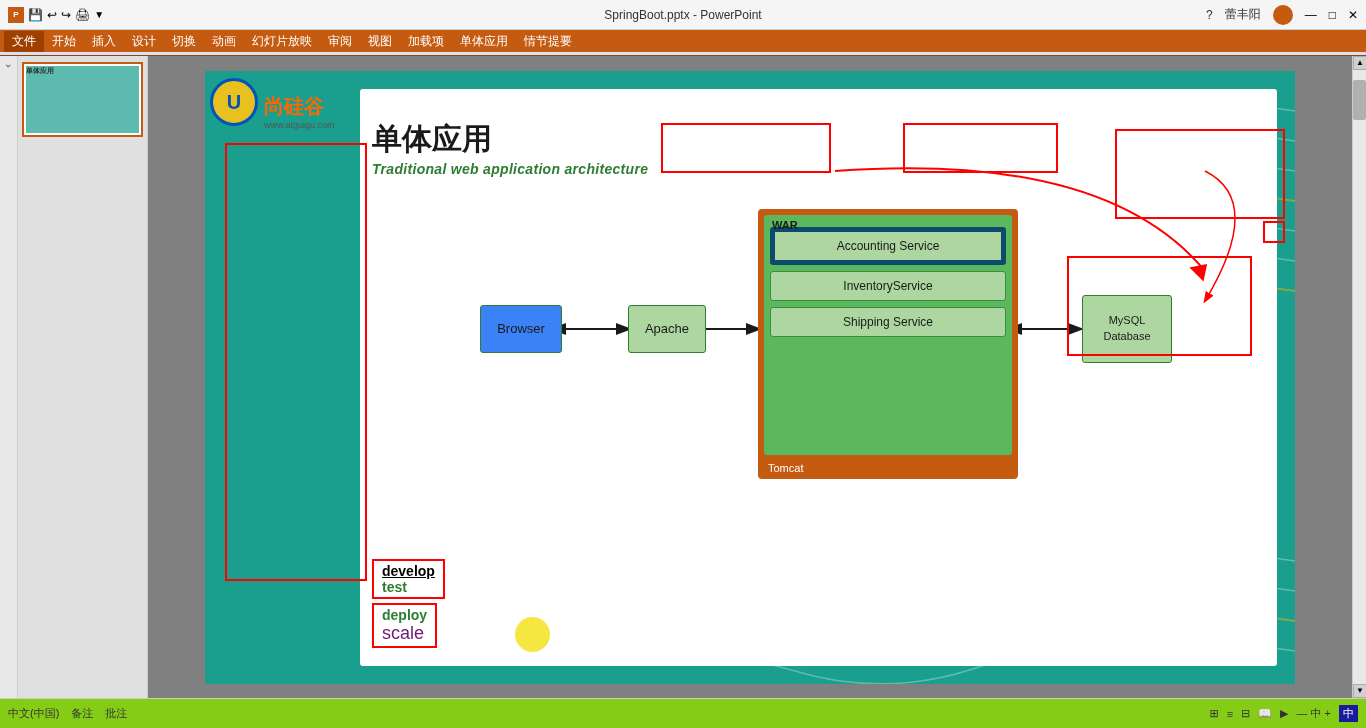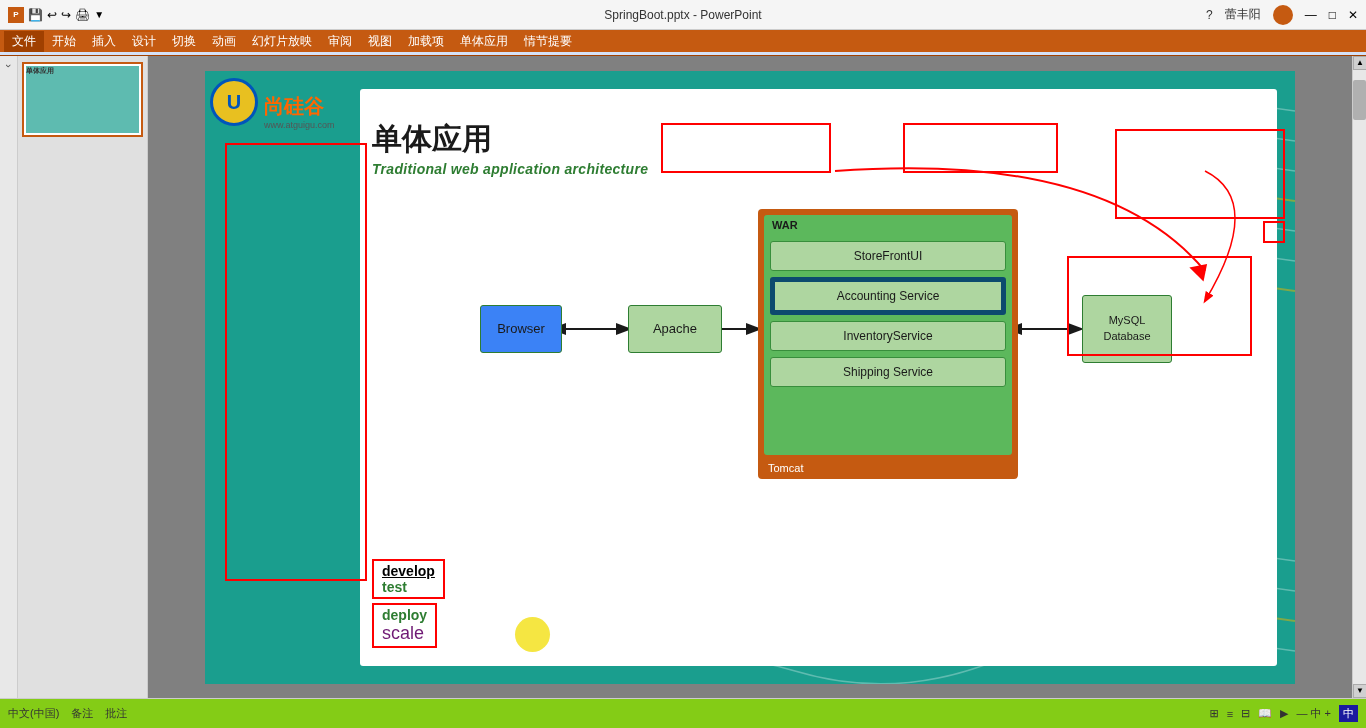--- a/index.html
+++ b/index.html
@@ -275,32 +275,29 @@
               <marker id="arrow-start" markerWidth="8" markerHeight="6" refX="2" refY="3" orient="auto-start-reverse">
                 <polygon points="0 0, 8 3, 0 6" fill="#1a1a1a"></polygon>
               </marker>
             </defs>
           </svg>
 
           <div style="position:absolute;left:0;top:116px;width:82px;height:48px;background:#3b82f6;border:1px solid #2e7d32;border-radius:3px;display:flex;align-items:center;justify-content:center;font-size:13px;color:#1a1a1a;">
             <span>Browser</span>
           </div>
 
-          <div style="position:absolute;left:148px;top:116px;width:94px;height:48px;background:#aed6a0;border:1px solid #2e7d32;border-radius:3px;display:flex;align-items:center;justify-content:center;font-size:13px;color:#1a1a1a;">
+          <div style="position:absolute;left:148px;top:116px;width:78px;height:48px;background:#aed6a0;border:1px solid #2e7d32;border-radius:3px;display:flex;align-items:center;justify-content:center;font-size:13px;color:#1a1a1a;">
             <span>Apache</span>
           </div>
 
           <div style="position:absolute;left:278px;top:20px;width:260px;height:270px;background:#c55a11;border-radius:4px;padding:6px 6px 24px 6px;">
 
             <div style="width:100%;height:100%;background:#5cb85c;border-radius:3px;padding:6px;position:relative;">
               <div style="position:absolute;top:4px;left:8px;font-size:11px;font-weight:bold;color:#1a1a1a;">WAR</div>
 
-              <div style="margin-top:20px;background:#aed6a0;border:1px solid #388e3c;border-radius:3px;text-align:center;font-size:12px;color:#1a1a1a;padding:7px 4px;">
-                <span>StoreFrontUI</span>
-              </div>
 
               <div style="margin-top:6px;background:#aed6a0;border:5px solid #0c4a6e;border-radius:3px;text-align:center;font-size:12px;color:#1a1a1a;padding:7px 4px;">
                 <span>Accounting Service</span>
               </div>
 
               <div style="margin-top:6px;background:#aed6a0;border:1px solid #388e3c;border-radius:3px;text-align:center;font-size:12px;color:#1a1a1a;padding:7px 4px;">
                 <span>InventoryService</span>
               </div>
 
               <div style="margin-top:6px;background:#aed6a0;border:1px solid #388e3c;border-radius:3px;text-align:center;font-size:12px;color:#1a1a1a;padding:7px 4px;">

